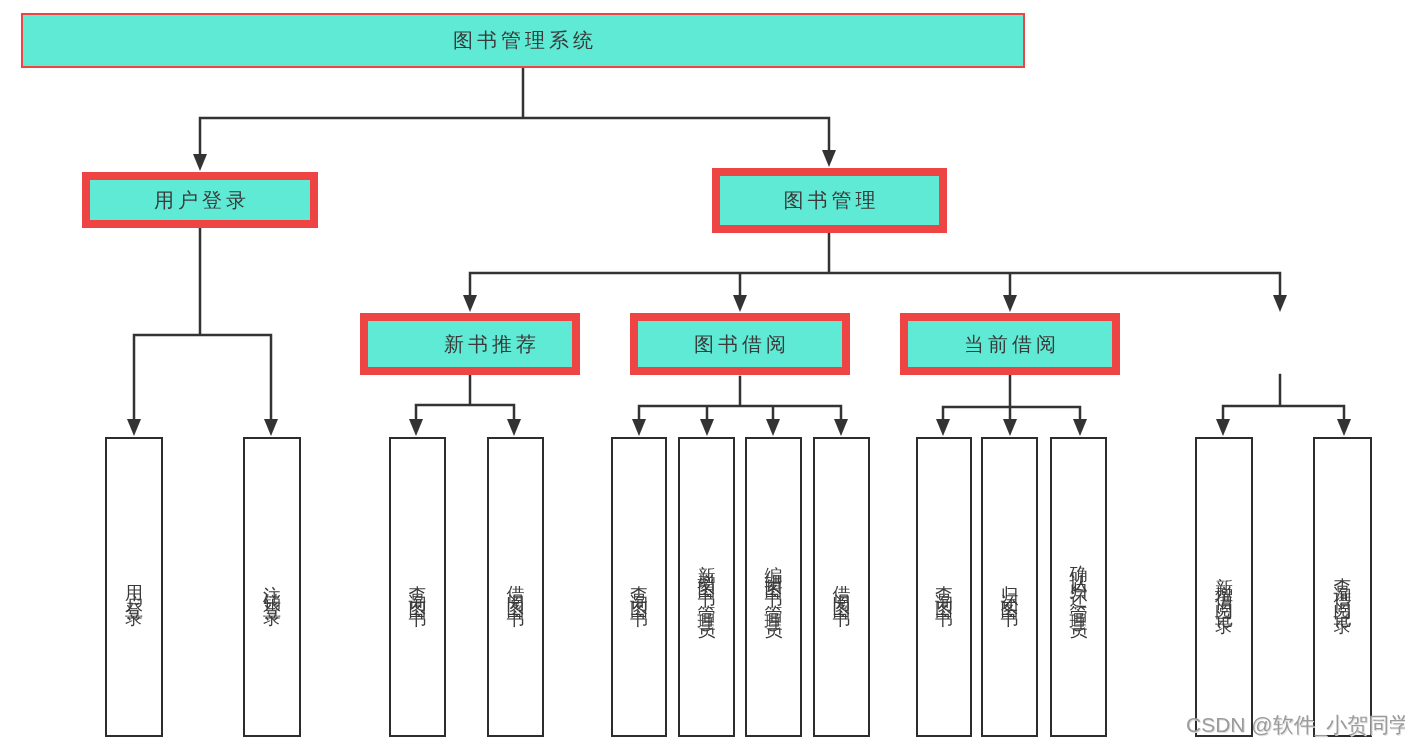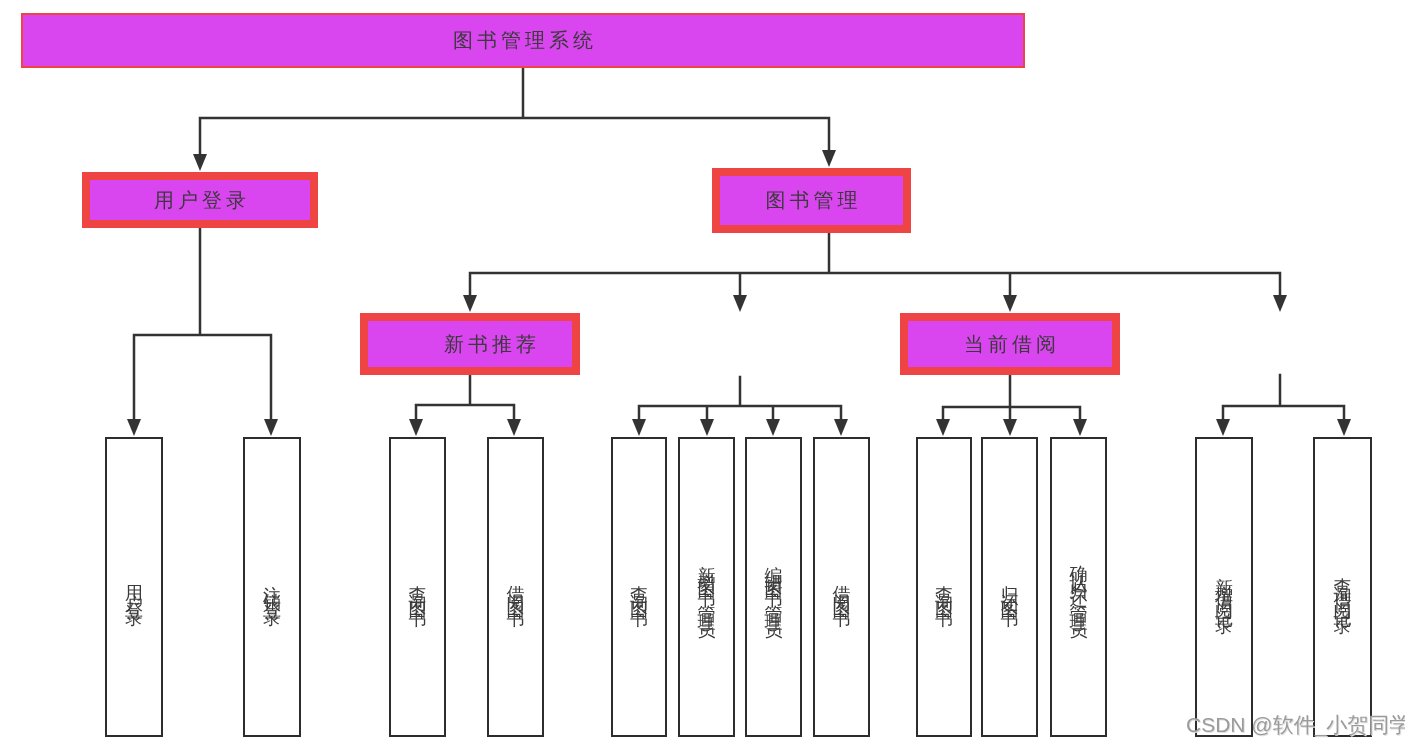--- a/index.html
+++ b/index.html
@@ -18,21 +18,21 @@
   .connectors {
     position: absolute;
     left: 0; top: 0;
     width: 1405px;
     height: 747px;
     z-index: 0;
   }
   .node {
     position: absolute;
     box-sizing: border-box;
-    background: #d946ef;
+    background: #5eead4;
     border: 8px solid #ef4444;
     display: flex;
     align-items: center;
     justify-content: center;
     z-index: 1;
   }
   .node.root { border-width: 2px; }
   .node .hlabel {
     font-size: 20px;
     letter-spacing: 4px;
@@ -115,26 +115,29 @@
     </g>
   </svg>
 
   <div class="node root" style="left:21px; top:13px; width:1004px; height:55px;">
     <span class="hlabel">图书管理系统</span>
   </div>
 
   <div class="node" style="left:82px; top:172px; width:236px; height:56px;">
     <span class="hlabel">用户登录</span>
   </div>
-  <div class="node" style="left:712px; top:168px; width:199px; height:65px;">
+  <div class="node" style="left:712px; top:168px; width:235px; height:65px;">
     <span class="hlabel">图书管理</span>
   </div>
 
   <div class="node" style="left:360px; top:313px; width:220px; height:62px;padding-left:40px;">
     <span class="hlabel">新书推荐</span>
+  </div>
+  <div class="node" style="left:630px; top:313px; width:220px; height:62px;">
+    <span class="hlabel">图书借阅</span>
   </div>
   <div class="node" style="left:900px; top:313px; width:220px; height:62px;">
     <span class="hlabel">当前借阅</span>
   </div>
 
   <div class="vnode" style="left:105px; top:437px; width:58px; height:300px;">
     <span class="vlabel">用户登录</span>
   </div>
   <div class="vnode" style="left:243px; top:437px; width:58px; height:300px;">
     <span class="vlabel">注销登录</span>

